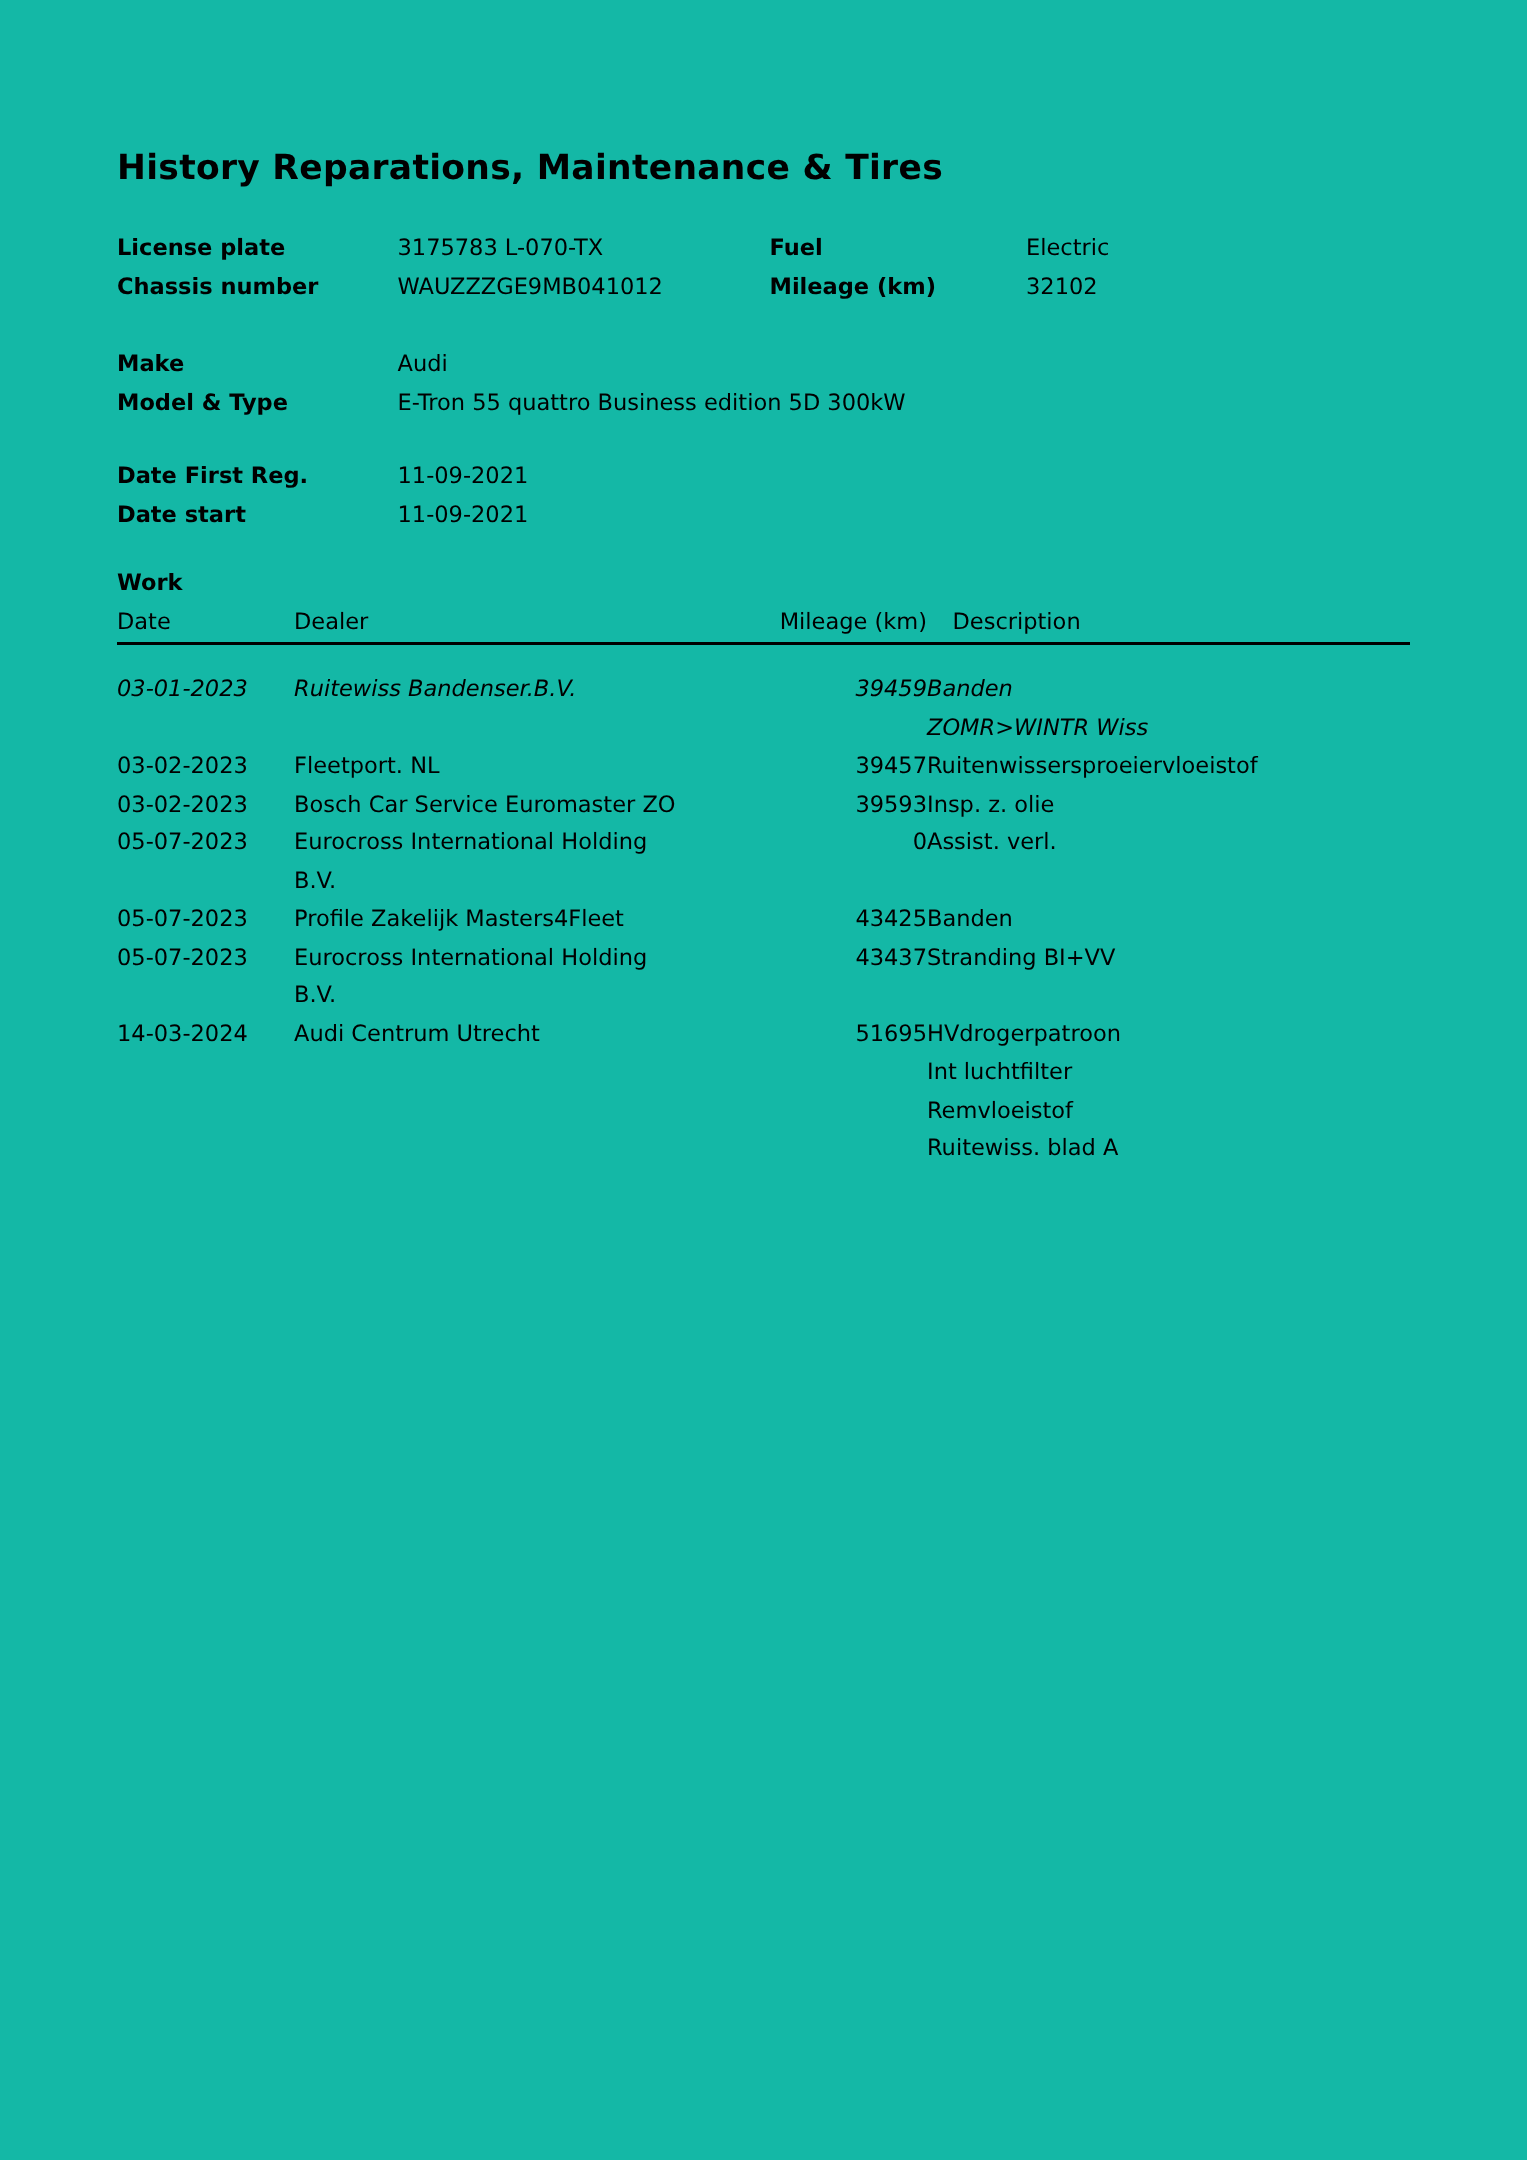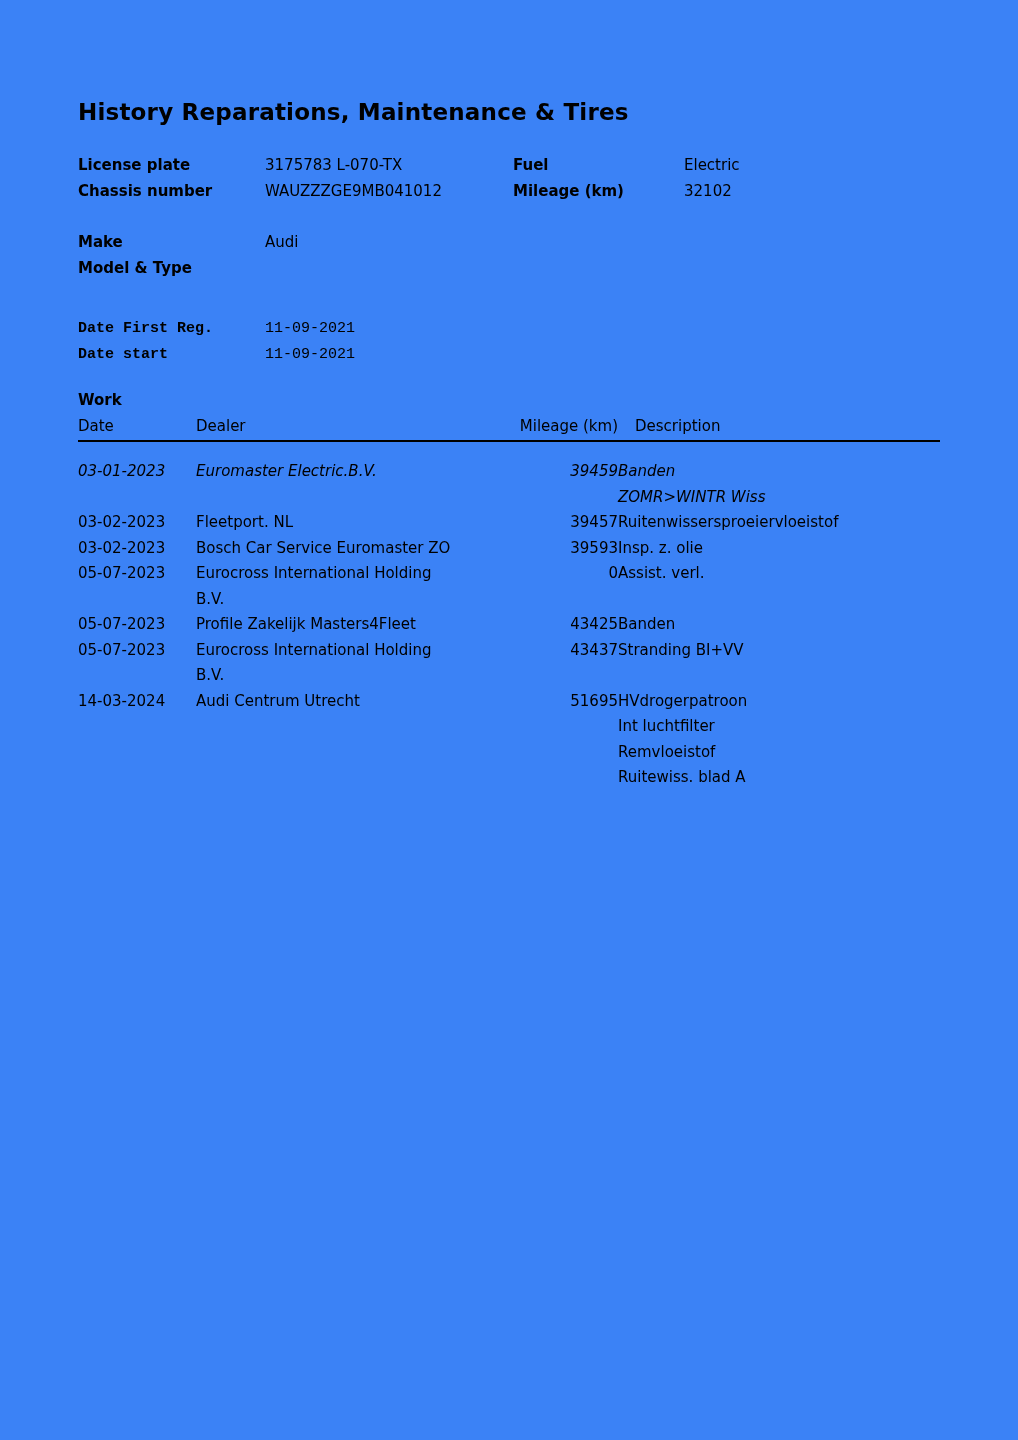--- a/index.html
+++ b/index.html
@@ -7,21 +7,21 @@
   body {
     width: 1018px;
     height: 1440px;
     font-family: "DejaVu Sans", "Liberation Sans", sans-serif;
     color: #000000;
     overflow: hidden;
   }
   .page {
     width: 1018px;
     height: 1440px;
-    background: #3b82f6;
+    background: #14b8a6;
     position: relative;
   }
   .content {
     margin-left: 78px;
     width: 862px;
     padding-top: 97px;
   }
   .doc-title {
     font-size: 23px;
     font-weight: bold;
@@ -32,21 +32,21 @@
     display: grid;
     grid-template-columns: 187px 248px 171px 1fr;
     font-size: 15px;
     line-height: 26px;
   }
   .info-grid.two-col {
     grid-template-columns: 187px 1fr;
   }
   .grid-a { margin-top: 25px; }
   .grid-b { margin-top: 25px; }
-  .grid-c { margin-top: 35px; font-family: Liberation Mono, monospace; }
+  .grid-c { margin-top: 23px; }
   .label { font-weight: bold; }
   .value { font-weight: normal; }
   .work-heading {
     margin-top: 19px;
     font-size: 15px;
     font-weight: bold;
     line-height: 26px;
   }
   table.work-table {
     margin-top: 2px;
@@ -93,20 +93,21 @@
       <div class="label">Chassis number</div>
       <div class="value">WAUZZZGE9MB041012</div>
       <div class="label">Mileage (km)</div>
       <div class="value">32102</div>
     </div>
 
     <div class="info-grid two-col grid-b">
       <div class="label">Make</div>
       <div class="value">Audi</div>
       <div class="label">Model &amp; Type</div>
+      <div class="value">E-Tron 55 quattro Business edition 5D 300kW</div>
     </div>
 
     <div class="info-grid two-col grid-c">
       <div class="label">Date First Reg.</div>
       <div class="value">11-09-2021</div>
       <div class="label">Date start</div>
       <div class="value">11-09-2021</div>
     </div>
 
     <div class="work-heading">Work</div>
@@ -122,21 +123,21 @@
         <tr>
           <th>Date</th>
           <th>Dealer</th>
           <th class="num">Mileage (km)</th>
           <th class="desc-col">Description</th>
         </tr>
       </thead>
       <tbody>
         <tr>
           <td class="date-cell">03-01-2023</td>
-          <td class="dealer-cell">Euromaster Electric.B.V.</td>
+          <td class="dealer-cell">Ruitewiss Bandenser.B.V.</td>
           <td class="mileage-cell">39459</td>
           <td class="desc-cell">Banden
 ZOMR&gt;WINTR Wiss</td>
         </tr>
         <tr>
           <td class="date-cell">03-02-2023</td>
           <td class="dealer-cell">Fleetport. NL</td>
           <td class="mileage-cell">39457</td>
           <td class="desc-cell">Ruitenwissersproeiervloeistof</td>
         </tr>

